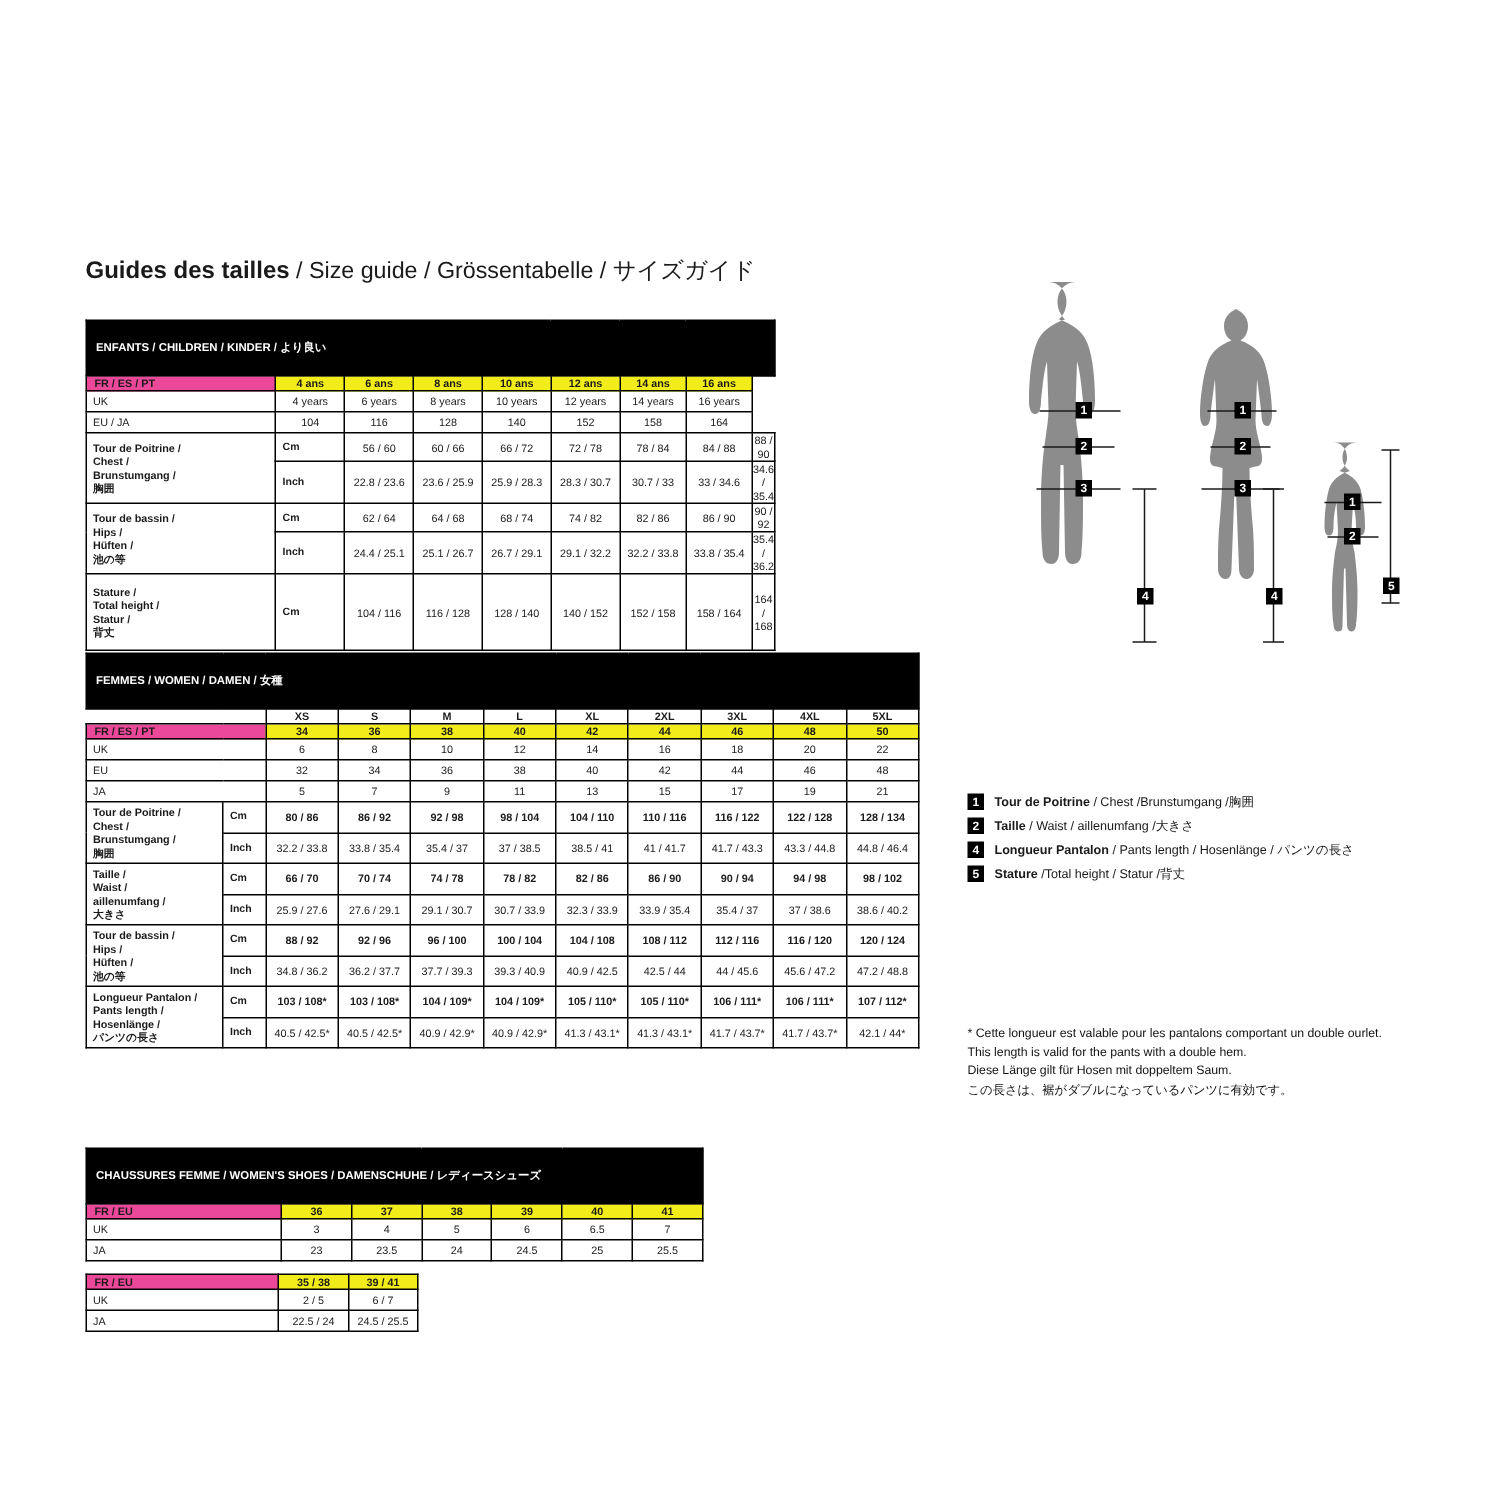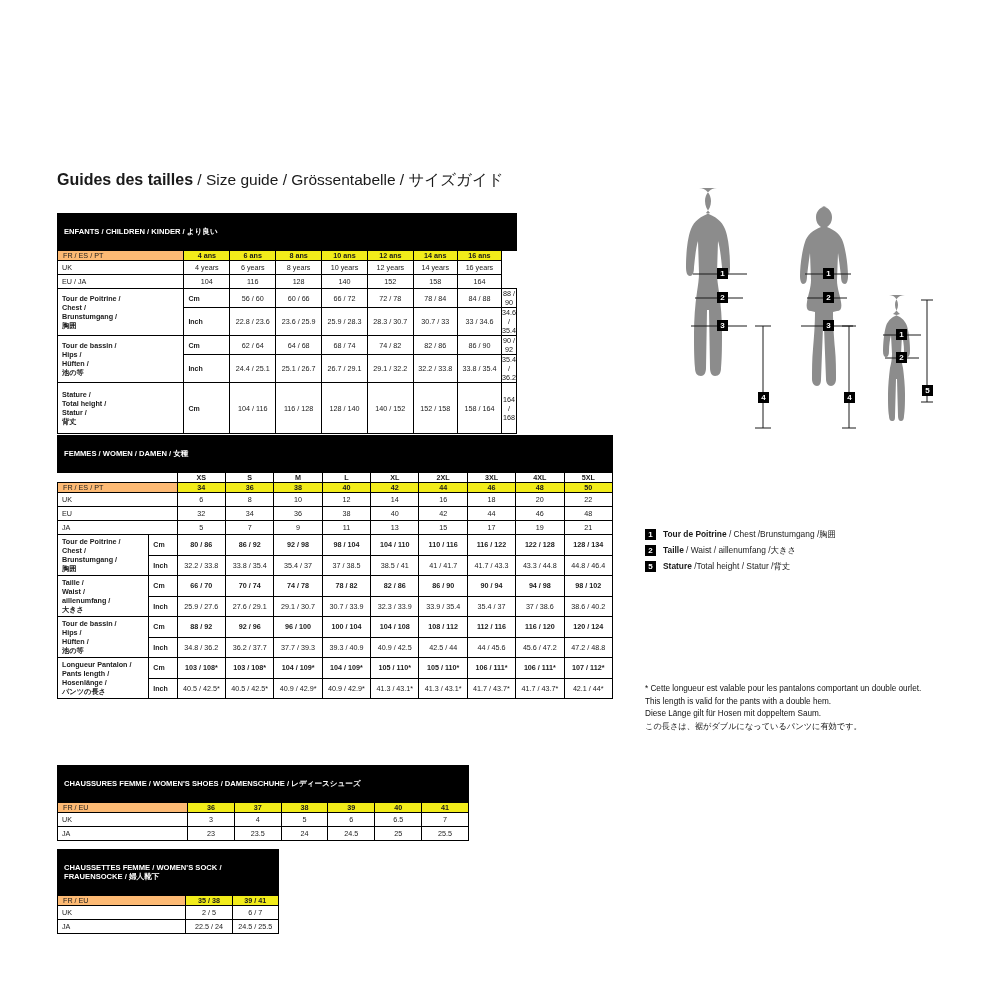--- a/index.html
+++ b/index.html
@@ -10,21 +10,21 @@
   .title{position:absolute;left:57px;top:170px;font-size:15.5px;}
   .title .b{font-weight:bold;font-size:16px;}
   .title .n{font-weight:normal;}
 
   
   table{border-collapse:collapse;}
   .tbl{position:absolute;font-size:7.2px;}
   .tbl td,.tbl th{border:1px solid #000;padding:0;vertical-align:middle;}
   .hdrbar{background:#000;color:#fff;font-weight:bold;font-size:7.6px;text-align:left;padding:13px 6px !important;}
   .yel{background:#f2ec1a;font-weight:bold;text-align:center;}
-  .yel-lbl{background:#fdba74;font-weight:normal;text-align:left;padding-left:5px !important;}
+  .yel-lbl{background:#ec4899;font-weight:bold;text-align:left;padding-left:5px !important;}
   .rowlbl{text-align:left;padding:2px 4px !important;line-height:1.25;}
   .ctr{text-align:center;}
   .unit{text-align:left;padding-left:4px !important;font-weight:bold;font-size:7px;}
   .bold{font-weight:bold;}
 
   
   .figures{position:absolute;left:655px;top:180px;width:320px;height:300px;}
   .legend{position:absolute;left:645px;top:527px;width:340px;font-size:8.4px;line-height:1.9;}
   .legend .num{display:inline-block;width:11px;height:11px;background:#000;color:#fff;text-align:center;
     font-weight:bold;font-size:8px;line-height:11px;margin-right:7px;vertical-align:middle;}
@@ -363,23 +363,20 @@
       <td class="ctr">24</td>
       <td class="ctr">24.5</td>
       <td class="ctr">25</td>
       <td class="ctr">25.5</td>
     </tr>
   </tbody>
     </table>
 
   <table class="tbl" style="left:57px;top:849px;width:222px;">
     <tbody>
-        <tr>
-      <td class="hdrbar" colspan="3">CHAUSSETTES FEMME / WOMEN'S SOCK / FRAUENSOCKE / 婦人靴下</td>
-    </tr>
     <tr>
       <td class="yel-lbl" style="width:128px;">FR / EU</td>
       <td class="yel" style="width:47px;">35 / 38</td>
       <td class="yel" style="width:47px;">39 / 41</td>
     </tr>
     <tr>
       <td class="rowlbl">UK</td>
       <td class="ctr">2 / 5</td>
       <td class="ctr">6 / 7</td>
     </tr>
@@ -444,20 +441,23 @@
   </div>
 
   <div class="legend">
     <div>
       <span class="num">1</span><span class="lbl">Tour de Poitrine</span><span class="rest"> / Chest /Brunstumgang /胸囲</span>
     </div>
     <div>
       <span class="num">2</span><span class="lbl">Taille</span><span class="rest"> / Waist / aillenumfang /大きさ</span>
     </div>
     <div>
+      <span class="num">4</span><span class="lbl">Longueur Pantalon</span><span class="rest"> / Pants length / Hosenlänge / パンツの長さ</span>
+    </div>
+    <div>
       <span class="num">5</span><span class="lbl">Stature</span><span class="rest"> /Total height / Statur /背丈</span>
     </div>
   </div>
 
   <div class="footnote" style="white-space:pre-line;">* Cette longueur est valable pour les pantalons comportant un double ourlet.
 This length is valid for the pants with a double hem.
 Diese Länge gilt für Hosen mit doppeltem Saum.
 この長さは、裾がダブルになっているパンツに有効です。</div>
 
 </div>

